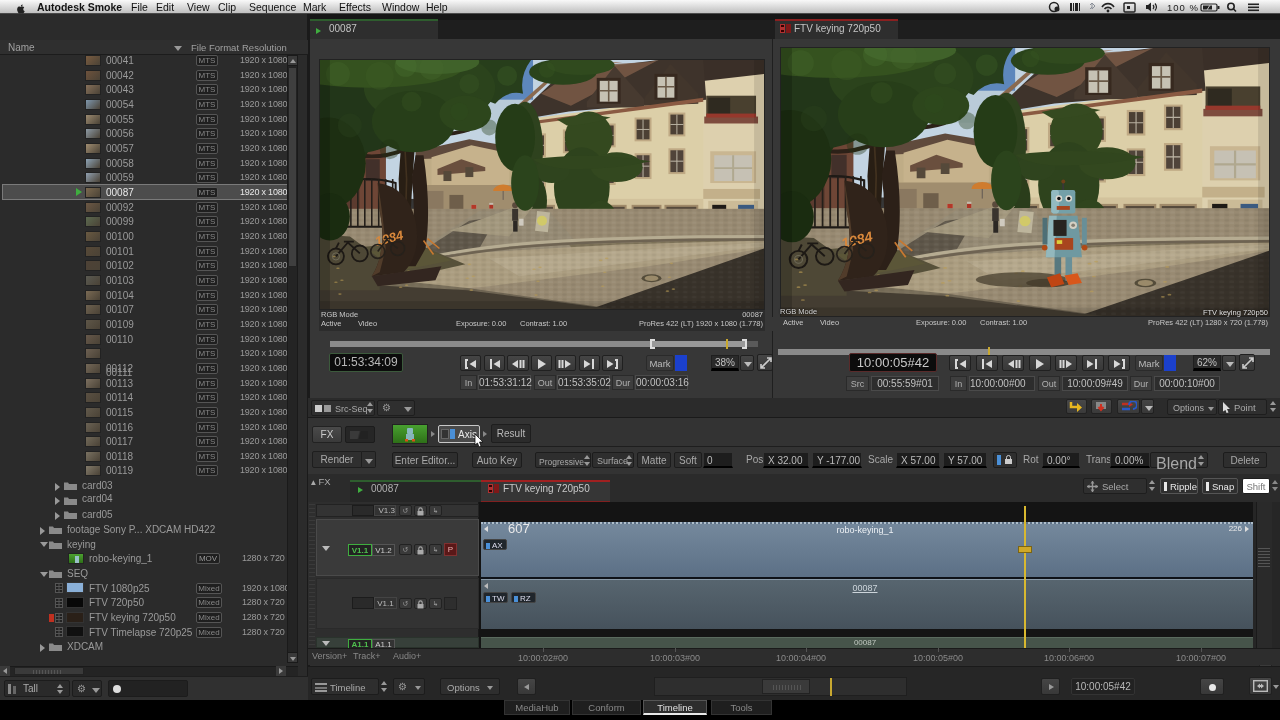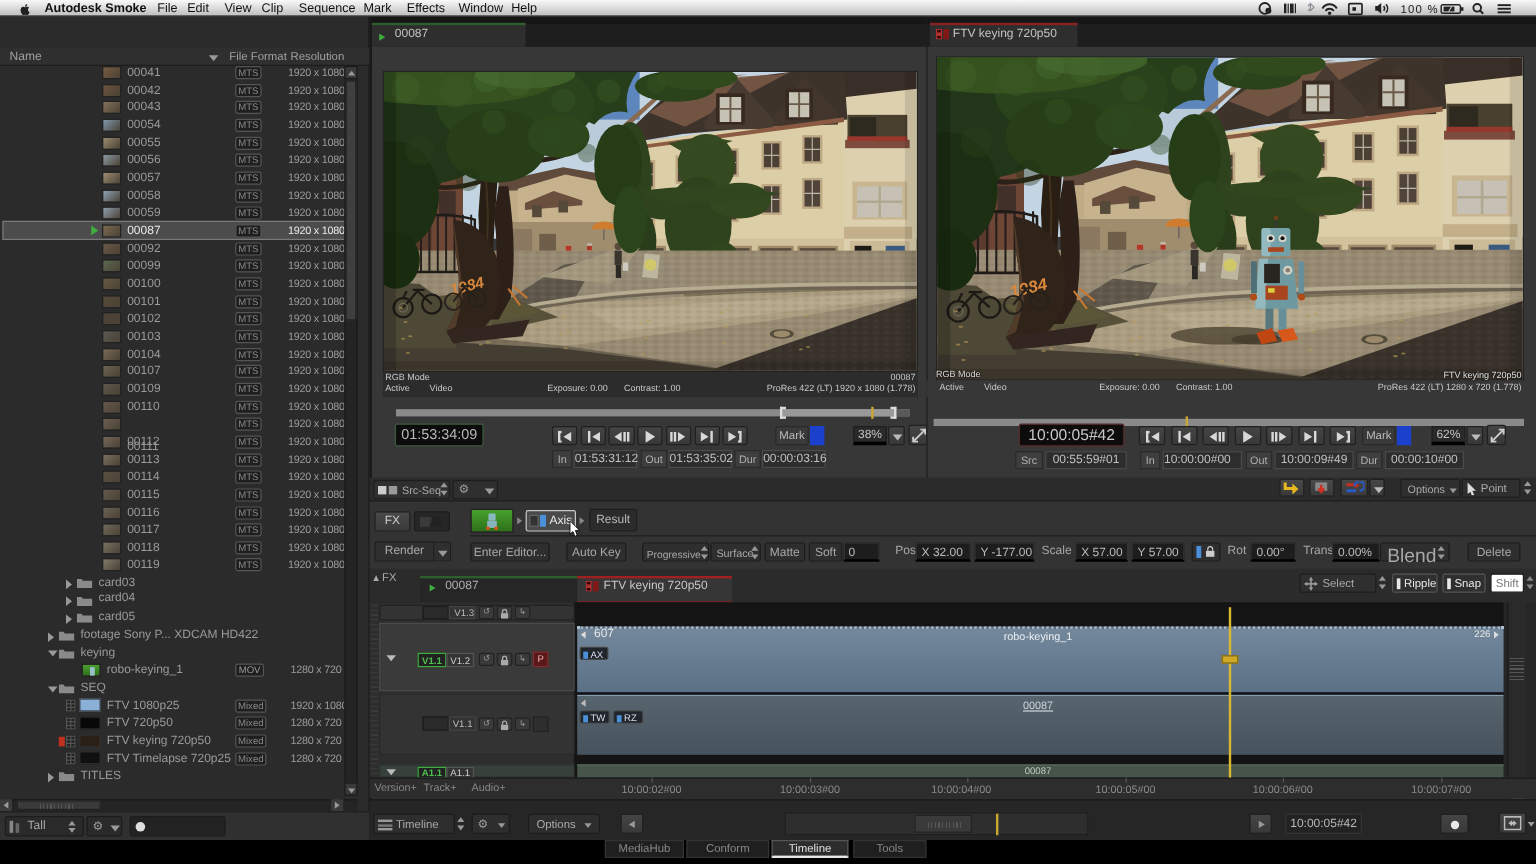--- a/index.html
+++ b/index.html
@@ -289,21 +289,21 @@
     <div style="left:66px;top:612.24px;width:18px;height:11px;background:#101010;border:1px solid #333"></div>
     <div class="t" style="left:89px;top:612.74px;width:150px;height:11px;color:#9a9a9a;font-size:10px;line-height:11px">FTV Timelapse 720p25</div>
     <div style="left:196px;top:612.74px;width:26px;height:11px;background:#1f1f1f;border:1px solid #555;border-radius:2px;color:#888;font-size:8px;line-height:9px;text-align:center">Mixed</div>
     <div class="t" style="left:242px;top:612.74px;width:64px;height:11px;color:#9a9a9a;font-size:9px;line-height:11px;letter-spacing:-0.2px">1280 x 720</div>
     <div style="left:40px;top:629.9px;width:0px;height:0px;border-top:4px solid transparent;border-bottom:4px solid transparent;border-left:5px solid #999"></div>
     <div style="left:49px;top:628.4px;width:13px;height:9px;">
       <svg width="13" height="9" viewBox="0 0 13 9" style="position:static;display:block">
         <path d="M0 1.5h4l1 1.5h8v6H0z" fill="#8a8a8a"></path>
       </svg>
     </div>
-    <div class="t" style="left:67px;top:627.4px;width:200px;height:11px;color:#9a9a9a;font-size:10px;line-height:11px">TITLES</div>
+    <div class="t" style="left:67px;top:627.4px;width:200px;height:11px;color:#9a9a9a;font-size:10px;line-height:11px">XDCAM</div>
     <div style="left:287px;top:41px;width:11px;height:608px;background:#242424;border:1px solid #1a1a1a"></div>
     <div style="left:287px;top:41px;width:11px;height:11px;background:#3a3a3a;border:1px solid #1a1a1a">
       <div style="left:2px;top:3px;border-left:3px solid transparent;border-right:3px solid transparent;border-bottom:4px solid #999"></div>
     </div>
     <div style="left:287px;top:638px;width:11px;height:11px;background:#3a3a3a;border:1px solid #1a1a1a">
       <div style="left:2px;top:4px;border-left:3px solid transparent;border-right:3px solid transparent;border-top:4px solid #999"></div>
     </div>
     <div style="left:288px;top:53px;width:9px;height:200px;background:#3f3f3f;border:1px solid #222"></div>
     <div style="left:0px;top:652px;width:298px;height:10px;background:#242424;border-top:1px solid #1a1a1a"></div>
     <div style="left:0px;top:652px;width:10px;height:10px;background:#3a3a3a">
@@ -1211,21 +1211,21 @@
 <div style="left:444px;top:597px;width:13px;height:13px;background:#2e2e2e;border:1px solid #222"></div>
 <div style="left:316px;top:637px;width:163px;height:11px;background:#37403a;border:1px solid #2a332c"></div>
 <div style="left:322px;top:641px;width:0px;height:0px;border-left:4px solid transparent;border-right:4px solid transparent;border-top:5px solid #bbb"></div>
 <div style="left:348px;top:639px;width:24px;height:10px;background:#222;border:1px solid #3fae3f;color:#4fc04f;font-size:8px;line-height:9px;text-align:center;font-weight:700">A1.1</div>
 <div style="left:372px;top:639px;width:23px;height:10px;background:#333;border:1px solid #555;color:#ccc;font-size:8px;line-height:9px;text-align:center">A1.1</div>
 <div style="left:479px;top:502px;width:774px;height:146px;background:#141414"></div>
 <div style="left:481px;top:522px;width:772px;height:55px;background:linear-gradient(#74889c,#5c7086);border-top:2px dotted #aebecb"></div>
 <div style="left:484px;top:526px;width:5px;height:6px;">
     <div style="left:0;top:0;border-top:3px solid transparent;border-bottom:3px solid transparent;border-right:4px solid #ddd"></div>
   </div>
-<div class="t" style="left:495px;top:524px;width:30px;height:9px;color:#e8e8e8;font-size:10px;line-height:9px">607</div>
+<div class="t" style="left:508px;top:524px;width:30px;height:9px;color:#e8e8e8;font-size:13px;line-height:9px">607</div>
 <div class="t" style="left:1222px;top:524px;width:20px;height:9px;color:#e8e8e8;font-size:8px;line-height:9px;text-align:right">226</div>
 <div style="left:1245px;top:526px;width:5px;height:6px;">
     <div style="left:0;top:0;border-top:3px solid transparent;border-bottom:3px solid transparent;border-left:4px solid #ddd"></div>
   </div>
 <div class="t" style="left:800px;top:525px;width:130px;height:10px;color:#ecf0f4;font-size:9px;line-height:10px;text-align:center">robo-keying_1</div>
 <div style="left:483px;top:539px;width:24px;height:11px;background:#20262c;border:1px solid #444;border-radius:2px">
     <div style="left:2px;top:2.5px;width:4px;height:6px;background:#4a90d8"></div>
     <div class="t" style="left:8px;top:1px;font-size:8px;color:#dde">AX</div>
   </div>
 <div style="left:481px;top:577px;width:772px;height:3px;background:#0e1218;border-bottom:1px solid #8a9aa8"></div>

